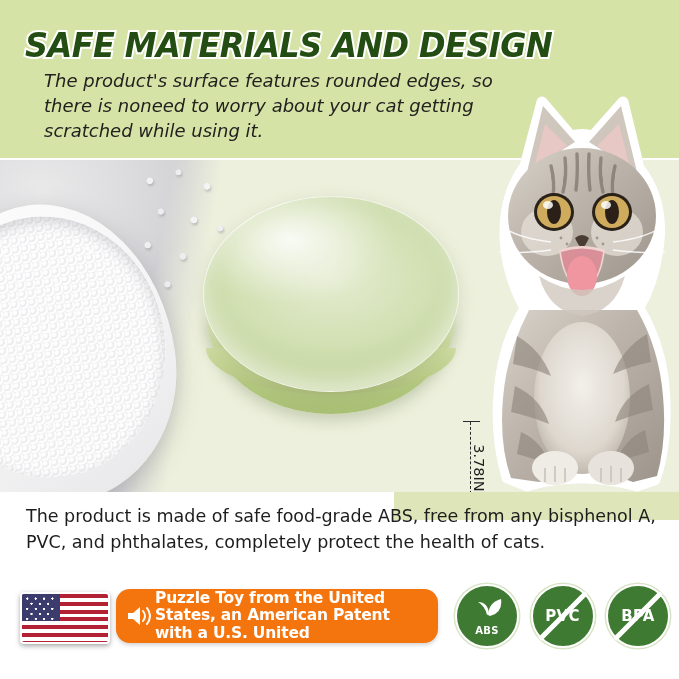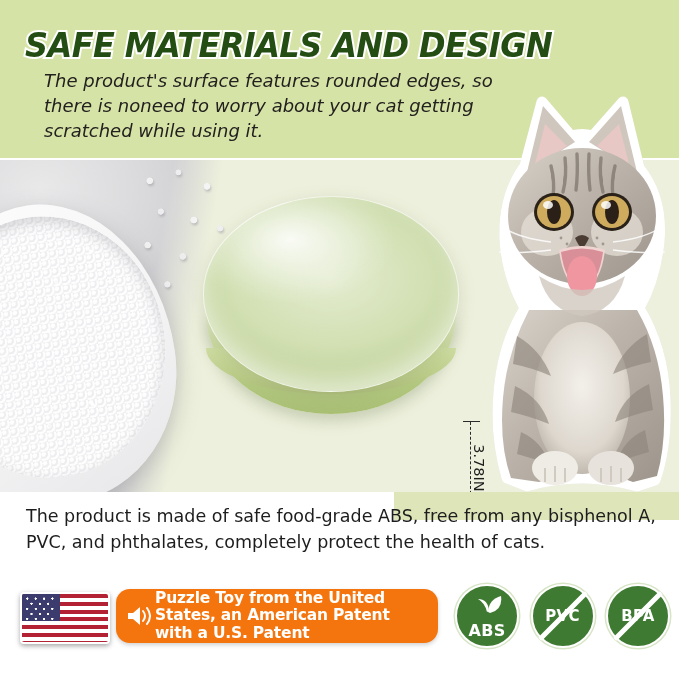--- a/index.html
+++ b/index.html
@@ -254,21 +254,21 @@
     position:relative;width:64px;height:64px;border-radius:50%;
     background:#3f7a33;
     border:2.5px solid #ffffff;
     box-shadow:0 0 0 1.5px #d7e4c5;
     display:flex;flex-direction:column;align-items:center;justify-content:center;
     box-sizing:border-box;
   }
   .badge-label{
     color:#ffffff;font-weight:bold;font-size:15px;letter-spacing:0.3px;line-height:1;
   }
-  .badge-abs .badge-label{font-size:16px;margin-top:9px;}
+  .badge-abs .badge-label{font-size:10px;margin-top:9px;}
   .leaf-icon{width:30px;height:20px;margin-bottom:1px;}
   .leaf-icon svg{display:block;}
   .slash{
     position:absolute;left:50%;top:50%;
     width:66px;height:5px;background:#ffffff;
     transform:translate(-50%,-50%) rotate(-45deg);
     border-radius:2px;
   }
 </style>
 </head>
@@ -487,21 +487,21 @@
     <div class="speaker-icon">
       <svg viewBox="0 0 26 26">
         <path d="M3 10 h5 l7 -6 v18 l-7 -6 H3 z" fill="#ffffff"></path>
         <path d="M18 8 q4 5 0 10" stroke="#ffffff" stroke-width="2" fill="none" stroke-linecap="round"></path>
         <path d="M22 5 q6 8 0 16" stroke="#ffffff" stroke-width="2" fill="none" stroke-linecap="round"></path>
       </svg>
     </div>
     <div class="banner-text">
       <div>Puzzle Toy from the United</div>
       <div>States, an American Patent</div>
-      <div>with a U.S. Patent</div>
+      <div>with a U.S. United</div>
     </div>
   </div>
 
   <div class="badges">
     <div class="badge badge-abs">
       <div class="leaf-icon">
         <svg viewBox="0 0 30 20">
           <path d="M15 19 q-2 -9 -9 -13 q10 0 11 12 z" fill="#ffffff"></path>
           <path d="M16 19 q1 -13 13 -16 q2 14 -11 17 z" fill="#ffffff"></path>
         </svg>

